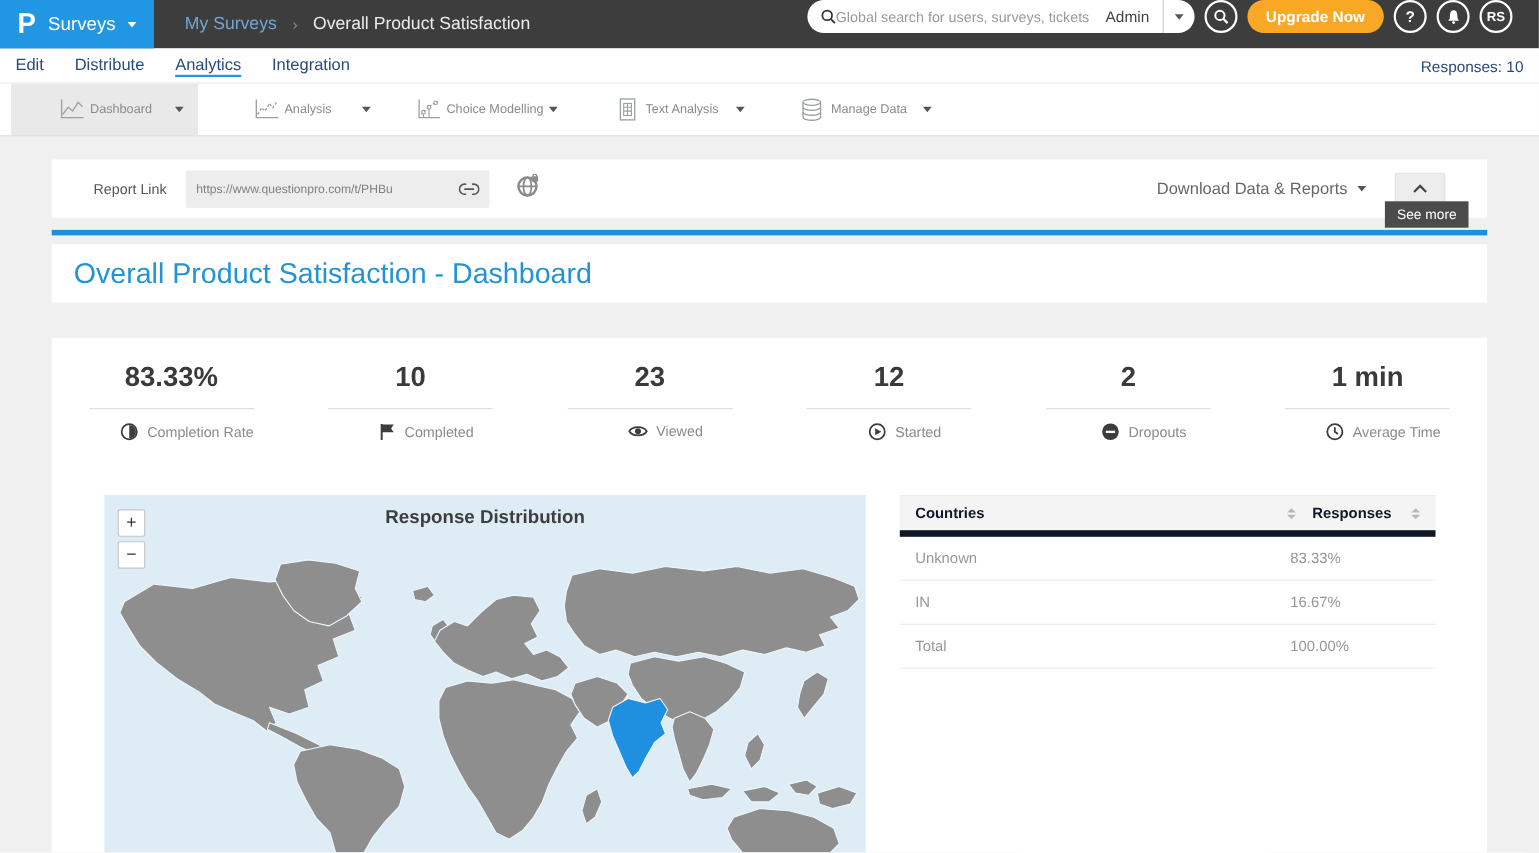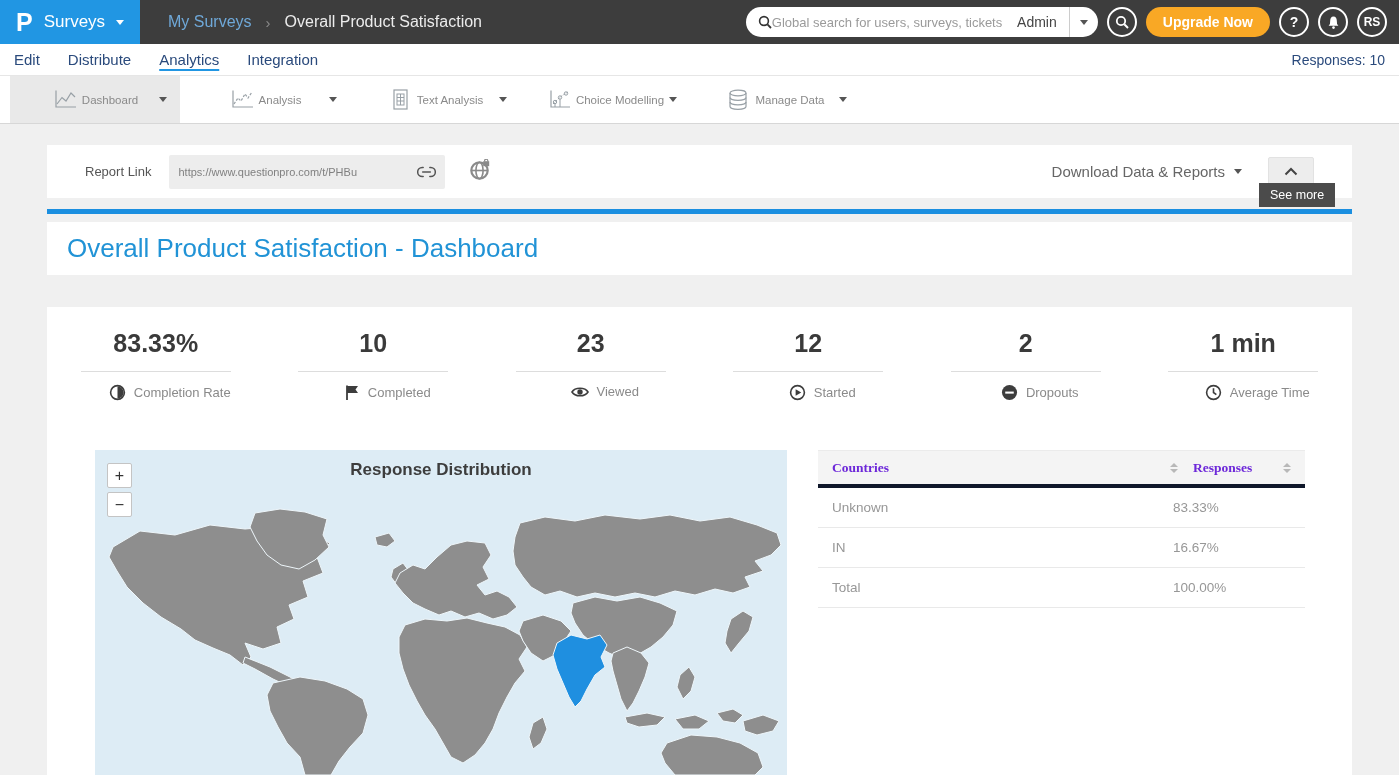--- a/index.html
+++ b/index.html
@@ -10,21 +10,21 @@
   .topbar { height:44px; display:flex; align-items:stretch; background:#3d3d3d; }
   .logo-area { width:140px; background:#2196e3; color:#fff; display:flex; align-items:center; padding-left:16px; gap:11px; cursor:pointer; }
   .logo-glyph { font-size:25px; font-weight:700; line-height:1; transform:scaleY(1.05); }
   .product-name { font-size:17px; }
   .caret { width:0; height:0; border-left:4.5px solid transparent; border-right:4.5px solid transparent; border-top:5.5px solid #fff; }
   .caret.dark { border-top-color:#555; }
   .breadcrumb { flex:1; display:flex; align-items:center; padding-left:28px; gap:14px; font-size:16px; }
   .crumb-parent { color:#6fa8d8; cursor:pointer; }
   .crumb-sep { color:#8a8a8a; font-size:15px; }
   .crumb-current { color:#ececec; }
-  .top-right { display:flex; align-items:center; gap:9px; padding-right:12px; }
+  .top-right { display:flex; align-items:flex-start; gap:9px; padding-right:24px; }
   .search-pill { width:352px; height:30px; background:#fff; border-radius:16px; display:flex; align-items:center; padding-left:12px; overflow:hidden; }
   .search-pill input { border:none; outline:none; flex:1; font-size:13px; color:#444; font-family:"Liberation Sans",sans-serif; }
   .search-pill input::placeholder { color:#9a9a9a; }
   .scope { font-size:14px; color:#444; padding:0 12px; }
   .pill-div { width:1px; height:30px; background:#ccc; }
   .pill-caret-box { width:28px; display:flex; justify-content:center; }
   .circle-btn { width:30px; height:30px; min-width:30px; border:2px solid #fff; border-radius:50%; display:flex; align-items:center; justify-content:center; color:#fff; cursor:pointer; background:transparent; font-size:14px; font-weight:700; }
   .upgrade-btn { height:30px; background:#f9a825; color:#fff; border:none; border-radius:16px; padding:0 17px; font-size:14px; font-weight:700; cursor:pointer; font-family:"Liberation Sans",sans-serif; }
 
   
@@ -69,21 +69,21 @@
 
   
   .map-panel { position:absolute; left:48px; top:143px; width:692px; height:325px; background:#ddecf5; overflow:hidden; }
   .map-title { text-align:center; font-size:17px; font-weight:700; color:#3d3d3d; padding-top:10px; position:relative; z-index:2; }
   .zoom-controls { position:absolute; left:12px; top:13px; z-index:3; }
   .zoom-btn { width:25px; height:25px; background:#fff; border:1px solid #c4c4c4; border-radius:2px; font-size:16px; color:#333; display:flex; align-items:center; justify-content:center; margin-bottom:4px; cursor:pointer; }
   svg.world { position:absolute; left:0; top:35px; }
 
   
   .ctable { position:absolute; left:771px; top:143px; width:487px; font-size:13.5px; }
-  .thead { height:38px; background:#f4f4f4; border-top:1px solid #ebebeb; border-bottom:4px solid #0f172a; display:flex; align-items:center; padding:0 14px; color:#6d28d9; font-weight:700;font-family:Liberation Serif, serif; }
+  .thead { height:38px; background:#f4f4f4; border-top:1px solid #ebebeb; border-bottom:6px solid #0f172a; display:flex; align-items:center; padding:0 14px; color:#0f172a; font-weight:700; }
   .th-countries { flex:1; }
   .th-responses { margin-left:15px; width:82px; }
   .sort-icon { display:flex; flex-direction:column; gap:2px; align-items:center; margin-left:8px; cursor:pointer; }
   .tri-up { width:0;height:0;border-left:4px solid transparent;border-right:4px solid transparent;border-bottom:4px solid #b8b8b8; }
   .tri-dn { width:0;height:0;border-left:4px solid transparent;border-right:4px solid transparent;border-top:4px solid #b8b8b8; }
   .trow { height:40px; display:flex; align-items:center; padding:0 14px; border-bottom:1px solid #e9e9e9; color:#979797; }
   .t-name { flex:1; }
   .t-val { width:118px; }
 </style>
 </head>
@@ -161,43 +161,43 @@
           <path d="M4,1.5 V18 H24" fill="none" stroke="#98a0a6" stroke-width="1.2"></path>
           <polyline points="5,15 9,9 12,12 16,5 19,9 23,3" fill="none" stroke="#98a0a6" stroke-width="1.2" stroke-dasharray="2.5 1.5"></polyline>
         </svg>
     </span>
     <span>Analysis</span>
     <span class="tool-caret caret dark"></span>
   </div>
   <div class="tool-tab">
     <span class="tool-icon">
       <svg width="26" height="21" viewBox="0 0 26 21">
-          <rect x="7" y="1" width="13" height="19" fill="none" stroke="#98a0a6" stroke-width="1.2"></rect>
-          <rect x="10" y="5" width="7" height="11" fill="none" stroke="#98a0a6" stroke-width="1"></rect>
-          <line x1="13.5" y1="5" x2="13.5" y2="16" stroke="#98a0a6" stroke-width="1"></line>
-          <line x1="10" y1="8.5" x2="17" y2="8.5" stroke="#98a0a6" stroke-width="1"></line>
-          <line x1="10" y1="12" x2="17" y2="12" stroke="#98a0a6" stroke-width="1"></line>
-        </svg>
-    </span>
-    <span>Text Analysis</span>
-    <span class="tool-caret caret dark"></span>
-  </div>
-  <div class="tool-tab">
-    <span class="tool-icon">
-      <svg width="26" height="21" viewBox="0 0 26 21">
           <path d="M5,1.5 V18 H24" fill="none" stroke="#98a0a6" stroke-width="1.2"></path>
           <polyline points="7,15 12,10 17,6 22,3" fill="none" stroke="#98a0a6" stroke-width="1" stroke-dasharray="2 1.5"></polyline>
           <circle cx="9" cy="13" r="1.7" fill="none" stroke="#98a0a6" stroke-width="1"></circle>
           <circle cx="14" cy="8.5" r="1.7" fill="none" stroke="#98a0a6" stroke-width="1"></circle>
           <circle cx="20" cy="4.5" r="1.7" fill="none" stroke="#98a0a6" stroke-width="1"></circle>
           <line x1="9" y1="14.7" x2="9" y2="18" stroke="#98a0a6" stroke-width="1"></line>
           <line x1="14" y1="10.2" x2="14" y2="18" stroke="#98a0a6" stroke-width="1"></line>
         </svg>
     </span>
     <span>Choice Modelling</span>
+    <span class="tool-caret caret dark"></span>
+  </div>
+  <div class="tool-tab">
+    <span class="tool-icon">
+      <svg width="26" height="21" viewBox="0 0 26 21">
+          <rect x="7" y="1" width="13" height="19" fill="none" stroke="#98a0a6" stroke-width="1.2"></rect>
+          <rect x="10" y="5" width="7" height="11" fill="none" stroke="#98a0a6" stroke-width="1"></rect>
+          <line x1="13.5" y1="5" x2="13.5" y2="16" stroke="#98a0a6" stroke-width="1"></line>
+          <line x1="10" y1="8.5" x2="17" y2="8.5" stroke="#98a0a6" stroke-width="1"></line>
+          <line x1="10" y1="12" x2="17" y2="12" stroke="#98a0a6" stroke-width="1"></line>
+        </svg>
+    </span>
+    <span>Text Analysis</span>
     <span class="tool-caret caret dark"></span>
   </div>
   <div class="tool-tab">
     <span class="tool-icon">
       <svg width="26" height="22" viewBox="0 0 26 22">
           <ellipse cx="13" cy="4" rx="8" ry="2.8" fill="none" stroke="#98a0a6" stroke-width="1.2"></ellipse>
           <path d="M5,4 V17.5 A8,2.8 0 0 0 21,17.5 V4" fill="none" stroke="#98a0a6" stroke-width="1.2"></path>
           <path d="M5,8.5 A8,2.8 0 0 0 21,8.5" fill="none" stroke="#98a0a6" stroke-width="1.2"></path>
           <path d="M5,13 A8,2.8 0 0 0 21,13" fill="none" stroke="#98a0a6" stroke-width="1.2"></path>
         </svg>

